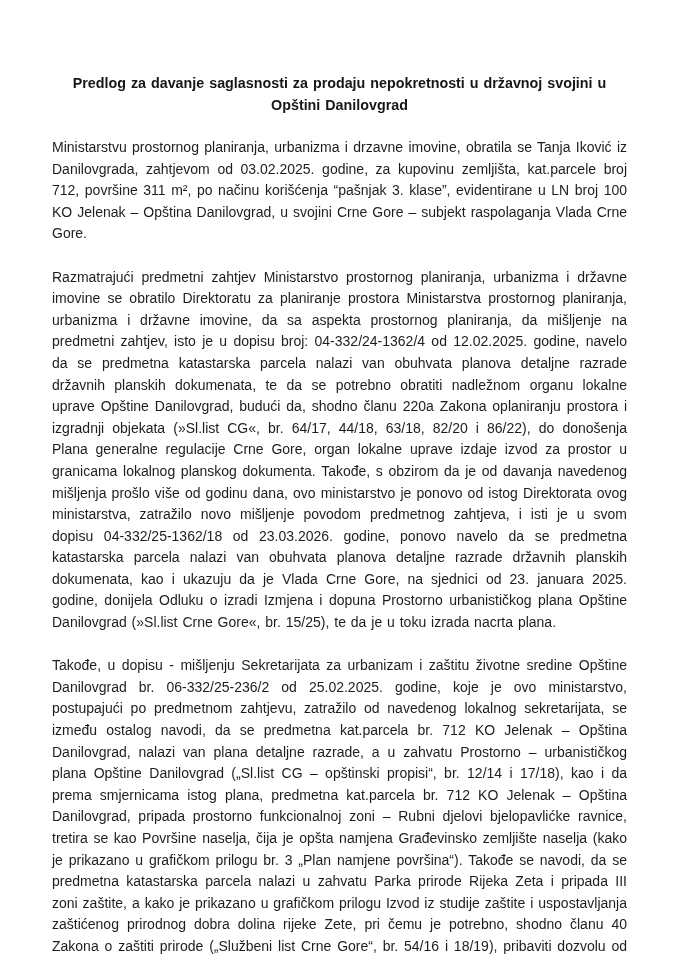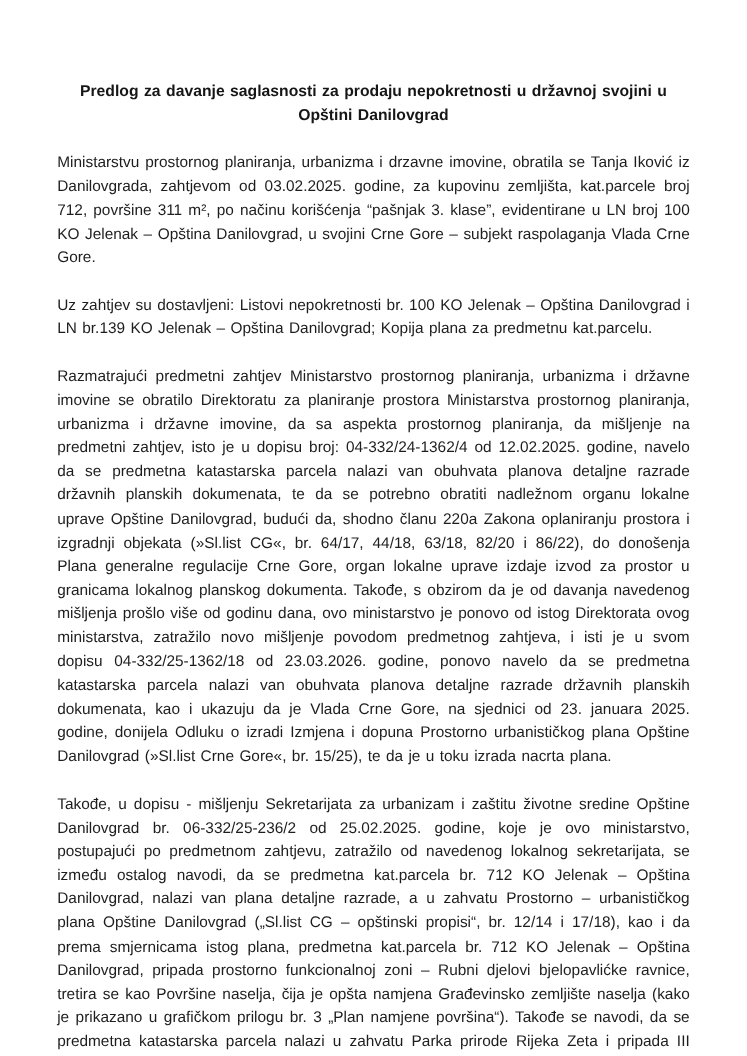--- a/index.html
+++ b/index.html
@@ -41,18 +41,17 @@
   }
 </style>
 </head>
 <body>
 
 <div class="page">
   <h1 class="doc-title">Predlog za davanje saglasnosti za prodaju nepokretnosti u državnoj svojini u Opštini Danilovgrad</h1>
 
   <p class="doc-paragraph">Ministarstvu prostornog planiranja, urbanizma i drzavne imovine, obratila se Tanja Iković iz Danilovgrada, zahtjevom od 03.02.2025. godine, za kupovinu zemljišta, kat.parcele broj 712, površine 311 m², po načinu korišćenja “pašnjak 3. klase”, evidentirane u LN broj 100 KO Jelenak – Opština Danilovgrad, u svojini Crne Gore – subjekt raspolaganja Vlada Crne Gore.</p>
 
-  <p class="doc-paragraph">Uz zahtjev su dostavljeni: Listovi nepokretnosti br. 100 KO Jelenak – Opština Danilovgrad i LN br.139 KO Jelenak – Opština Danilovgrad; Kopija plana za predmetnu kat.parcelu.</p>
 
   <p class="doc-paragraph">Razmatrajući predmetni zahtjev Ministarstvo prostornog planiranja, urbanizma i državne imovine se obratilo Direktoratu za planiranje prostora Ministarstva prostornog planiranja, urbanizma i državne imovine, da sa aspekta prostornog planiranja, da mišljenje na predmetni zahtjev, isto je u dopisu broj: 04-332/24-1362/4 od 12.02.2025. godine, navelo da se predmetna katastarska parcela nalazi van obuhvata planova detaljne razrade državnih planskih dokumenata, te da se potrebno obratiti nadležnom organu lokalne uprave Opštine Danilovgrad, budući da, shodno članu 220a Zakona  oplaniranju prostora i izgradnji objekata (»Sl.list CG«, br. 64/17, 44/18, 63/18, 82/20 i 86/22), do donošenja Plana generalne regulacije Crne Gore, organ lokalne uprave izdaje izvod za prostor u granicama lokalnog planskog dokumenta. Takođe, s obzirom da je od davanja navedenog mišljenja prošlo više od godinu dana, ovo ministarstvo je ponovo od istog Direktorata ovog ministarstva, zatražilo novo mišljenje povodom predmetnog zahtjeva, i isti je u svom dopisu 04-332/25-1362/18 od 23.03.2026. godine, ponovo navelo da se predmetna katastarska parcela nalazi van obuhvata planova detaljne razrade državnih planskih dokumenata, kao i ukazuju da je Vlada Crne Gore, na sjednici od 23. januara 2025. godine, donijela Odluku o izradi Izmjena i dopuna Prostorno urbanističkog plana Opštine Danilovgrad (»Sl.list Crne Gore«, br. 15/25), te da je u toku izrada nacrta plana.</p>
 
   <p class="doc-paragraph">Takođe, u dopisu - mišljenju Sekretarijata za urbanizam i zaštitu životne sredine Opštine Danilovgrad br. 06-332/25-236/2 od 25.02.2025. godine, koje je ovo ministarstvo, postupajući po predmetnom zahtjevu, zatražilo od navedenog lokalnog sekretarijata, se između ostalog navodi, da se predmetna kat.parcela br. 712 KO Jelenak – Opština Danilovgrad, nalazi van plana detaljne razrade, a u zahvatu Prostorno – urbanističkog plana Opštine Danilovgrad („Sl.list CG – opštinski propisi“, br. 12/14 i 17/18), kao i da prema smjernicama istog plana, predmetna kat.parcela br. 712 KO Jelenak – Opština Danilovgrad, pripada prostorno funkcionalnoj zoni – Rubni djelovi bjelopavlićke ravnice, tretira se kao Površine naselja, čija je opšta namjena Građevinsko zemljište naselja (kako je prikazano u grafičkom prilogu br. 3 „Plan namjene površina“). Takođe se navodi, da se predmetna katastarska parcela nalazi u zahvatu Parka prirode Rijeka Zeta i pripada III zoni zaštite, a kako je prikazano u grafičkom prilogu Izvod iz studije zaštite i uspostavljanja zaštićenog prirodnog dobra dolina rijeke Zete, pri čemu je potrebno, shodno članu 40 Zakona o zaštiti prirode („Službeni list Crne Gore“, br. 54/16 i 18/19), pribaviti dozvolu od Agencije za zaštitu prirode i životne sredine za radnje, aktivnosti i djelatnosti  u zaštićenom području. Međutim, s obzirom da je od davanja navedenog mišljenja prošlo više od godinu dana, Ministarstvo prostornog planiranja, urbanizma i državne imovine, je ponovo od istog sekretarijata, zatražilo novo mišljenje povodom predmetnog zahtjeva, i isti je u svom dopisu br. 06-332/26-818/2 od 24.03.2026.</p>
 </div>
 
 </body></html>

